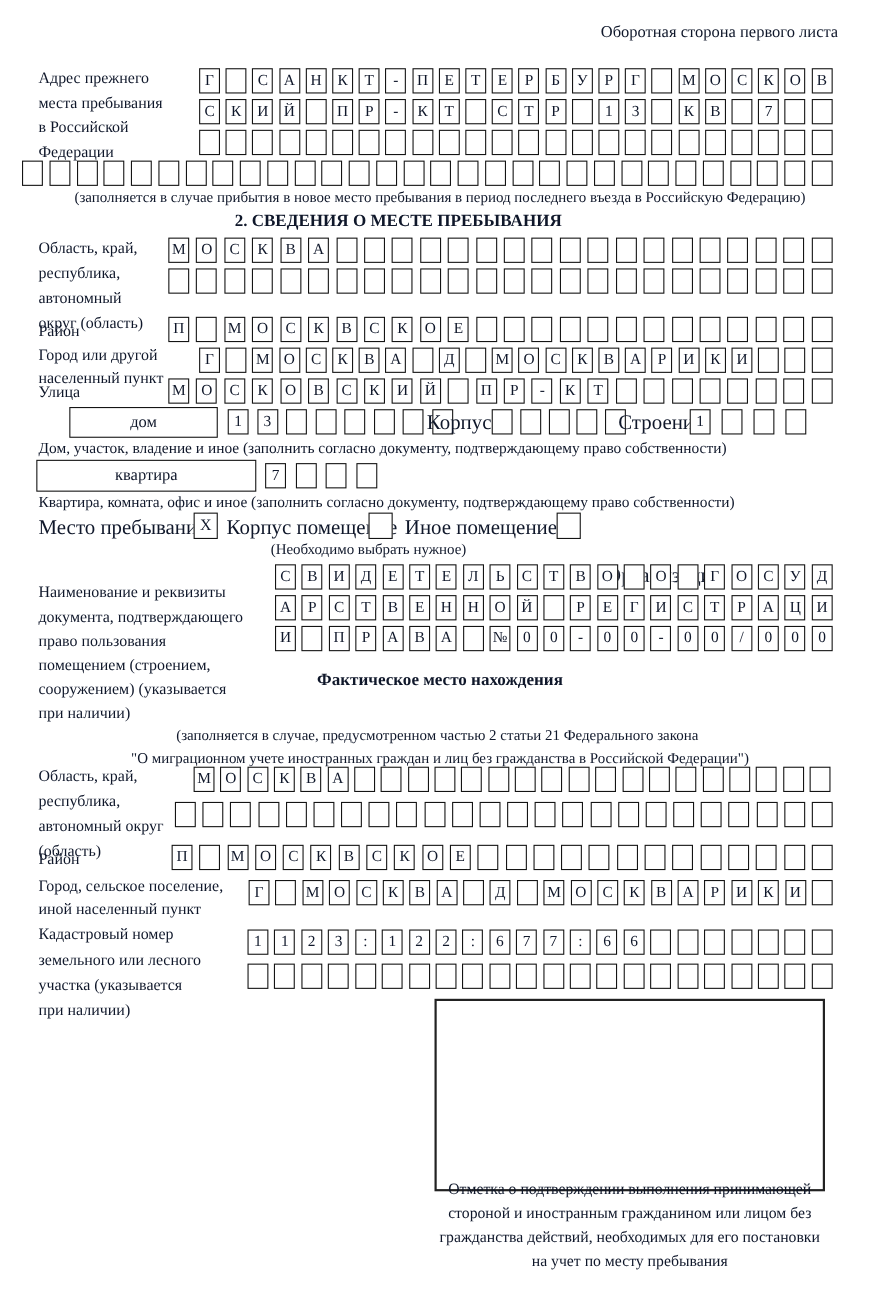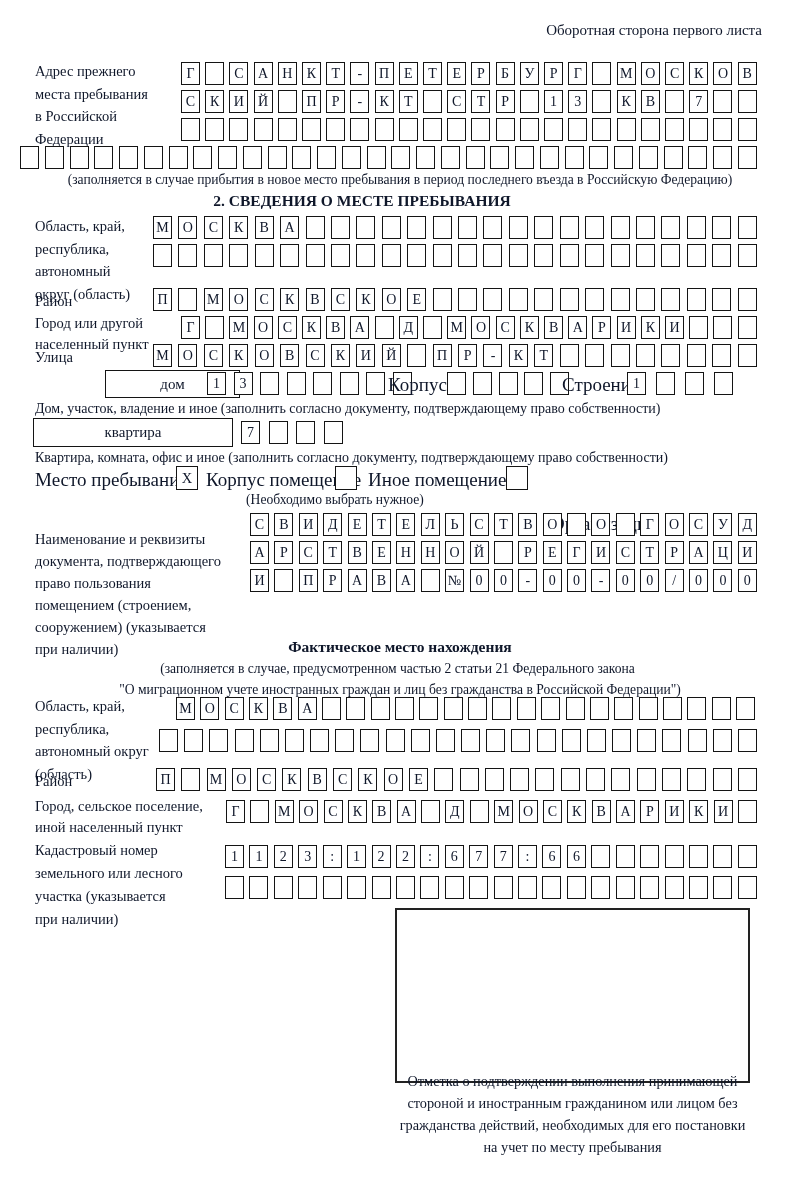--- a/index.html
+++ b/index.html
@@ -283,21 +283,21 @@
       <span class="cell"></span>
       <span class="cell"></span>
       <span class="cell"></span>
       <span class="cell"></span>
       <span class="cell"></span>
       <span class="cell"></span>
       <span class="cell"></span>
       <span class="cell"></span>
     </div>
 
-  <div class="abs labelbox" style="left:63px;top:370px;width:135px;height:28px;margin-left:42px;">дом</div>
+  <div class="abs labelbox" style="left:63px;top:370px;width:135px;height:28px;">дом</div>
   <div class="abs boxrow" style="left:207px;top:372px;width:205px;">
       <span class="cell">1</span>
       <span class="cell">3</span>
       <span class="cell"></span>
       <span class="cell"></span>
       <span class="cell"></span>
       <span class="cell"></span>
       <span class="cell"></span>
       <span class="cell"></span>
     </div>
@@ -405,21 +405,21 @@
       <span class="cell">0</span>
       <span class="cell">-</span>
       <span class="cell">0</span>
       <span class="cell">0</span>
       <span class="cell">/</span>
       <span class="cell">0</span>
       <span class="cell">0</span>
       <span class="cell">0</span>
     </div>
 
-  <div class="abs heading" style="left:0;top:638px;width:800px;">Фактическое место нахождения</div>
+  <div class="abs heading" style="left:0;top:610px;width:800px;">Фактическое место нахождения</div>
   <div class="abs caption" style="left:0;top:661px;width:795px;text-align:center;">(заполняется в случае, предусмотренном частью 2 статьи 21 Федерального закона</div>
   <div class="abs caption" style="left:0;top:682px;width:800px;">"О миграционном учете иностранных граждан и лиц без гражданства в Российской Федерации")</div>
 
   <div class="abs label" style="left:35px;top:695px;width:175px;">Область, край,
 республика,
 автономный округ
 (область)</div>
   <div class="abs boxrow" style="left:176px;top:697px;width:579px;">
       <span class="cell">М</span>
       <span class="cell">О</span>

